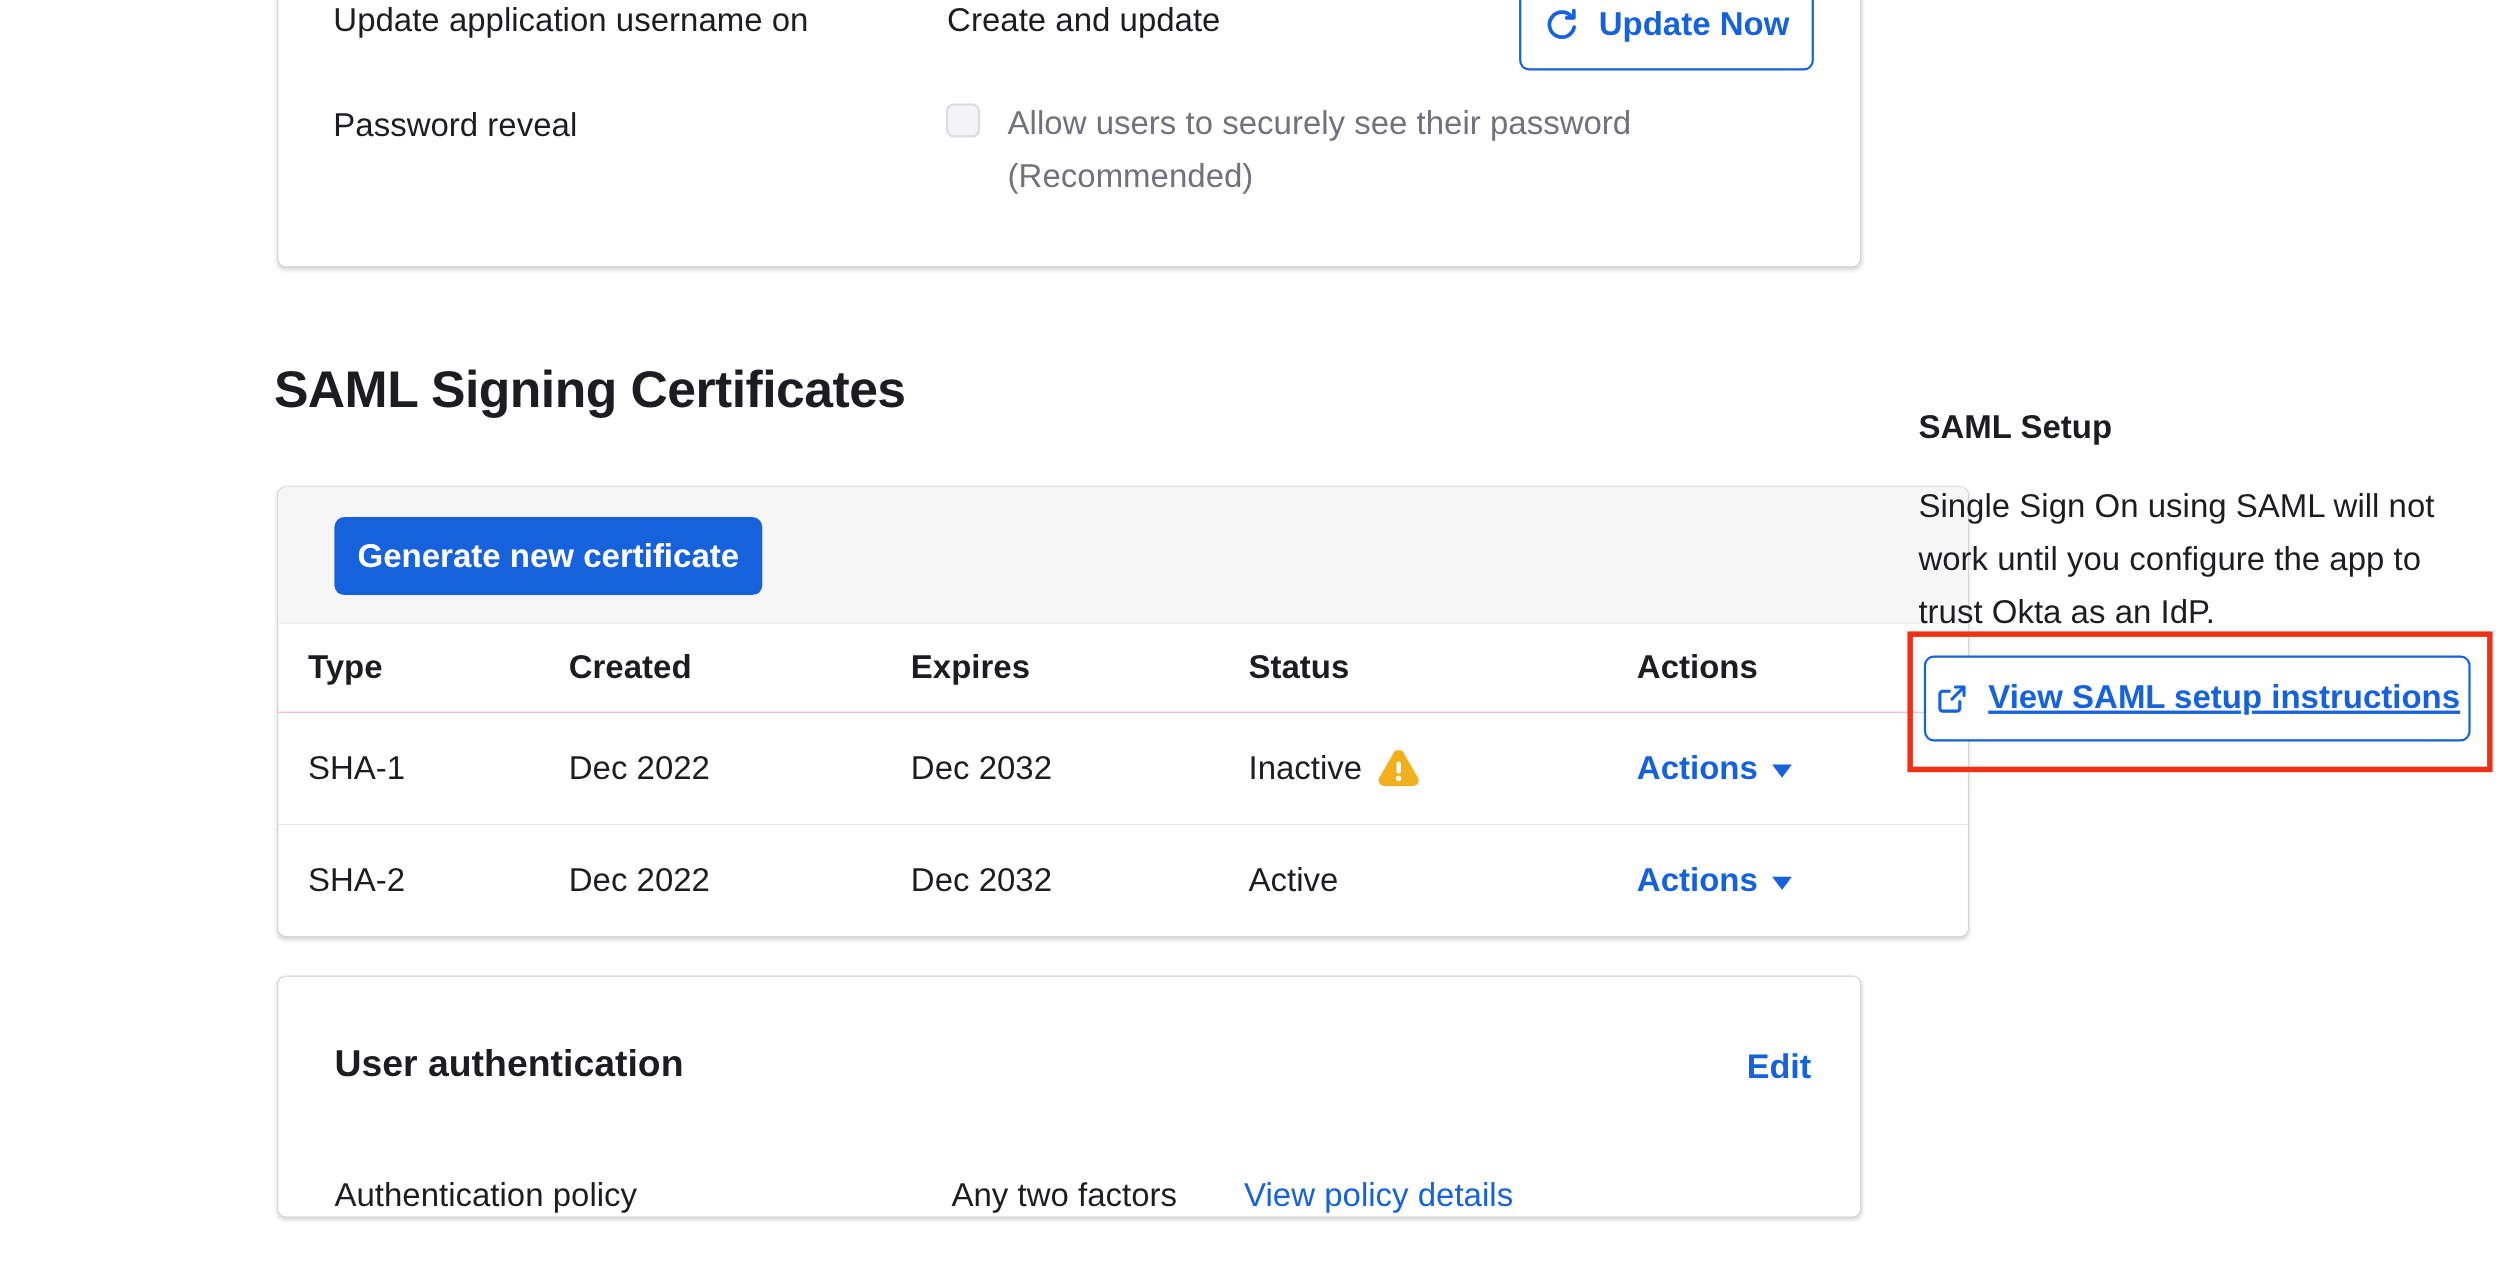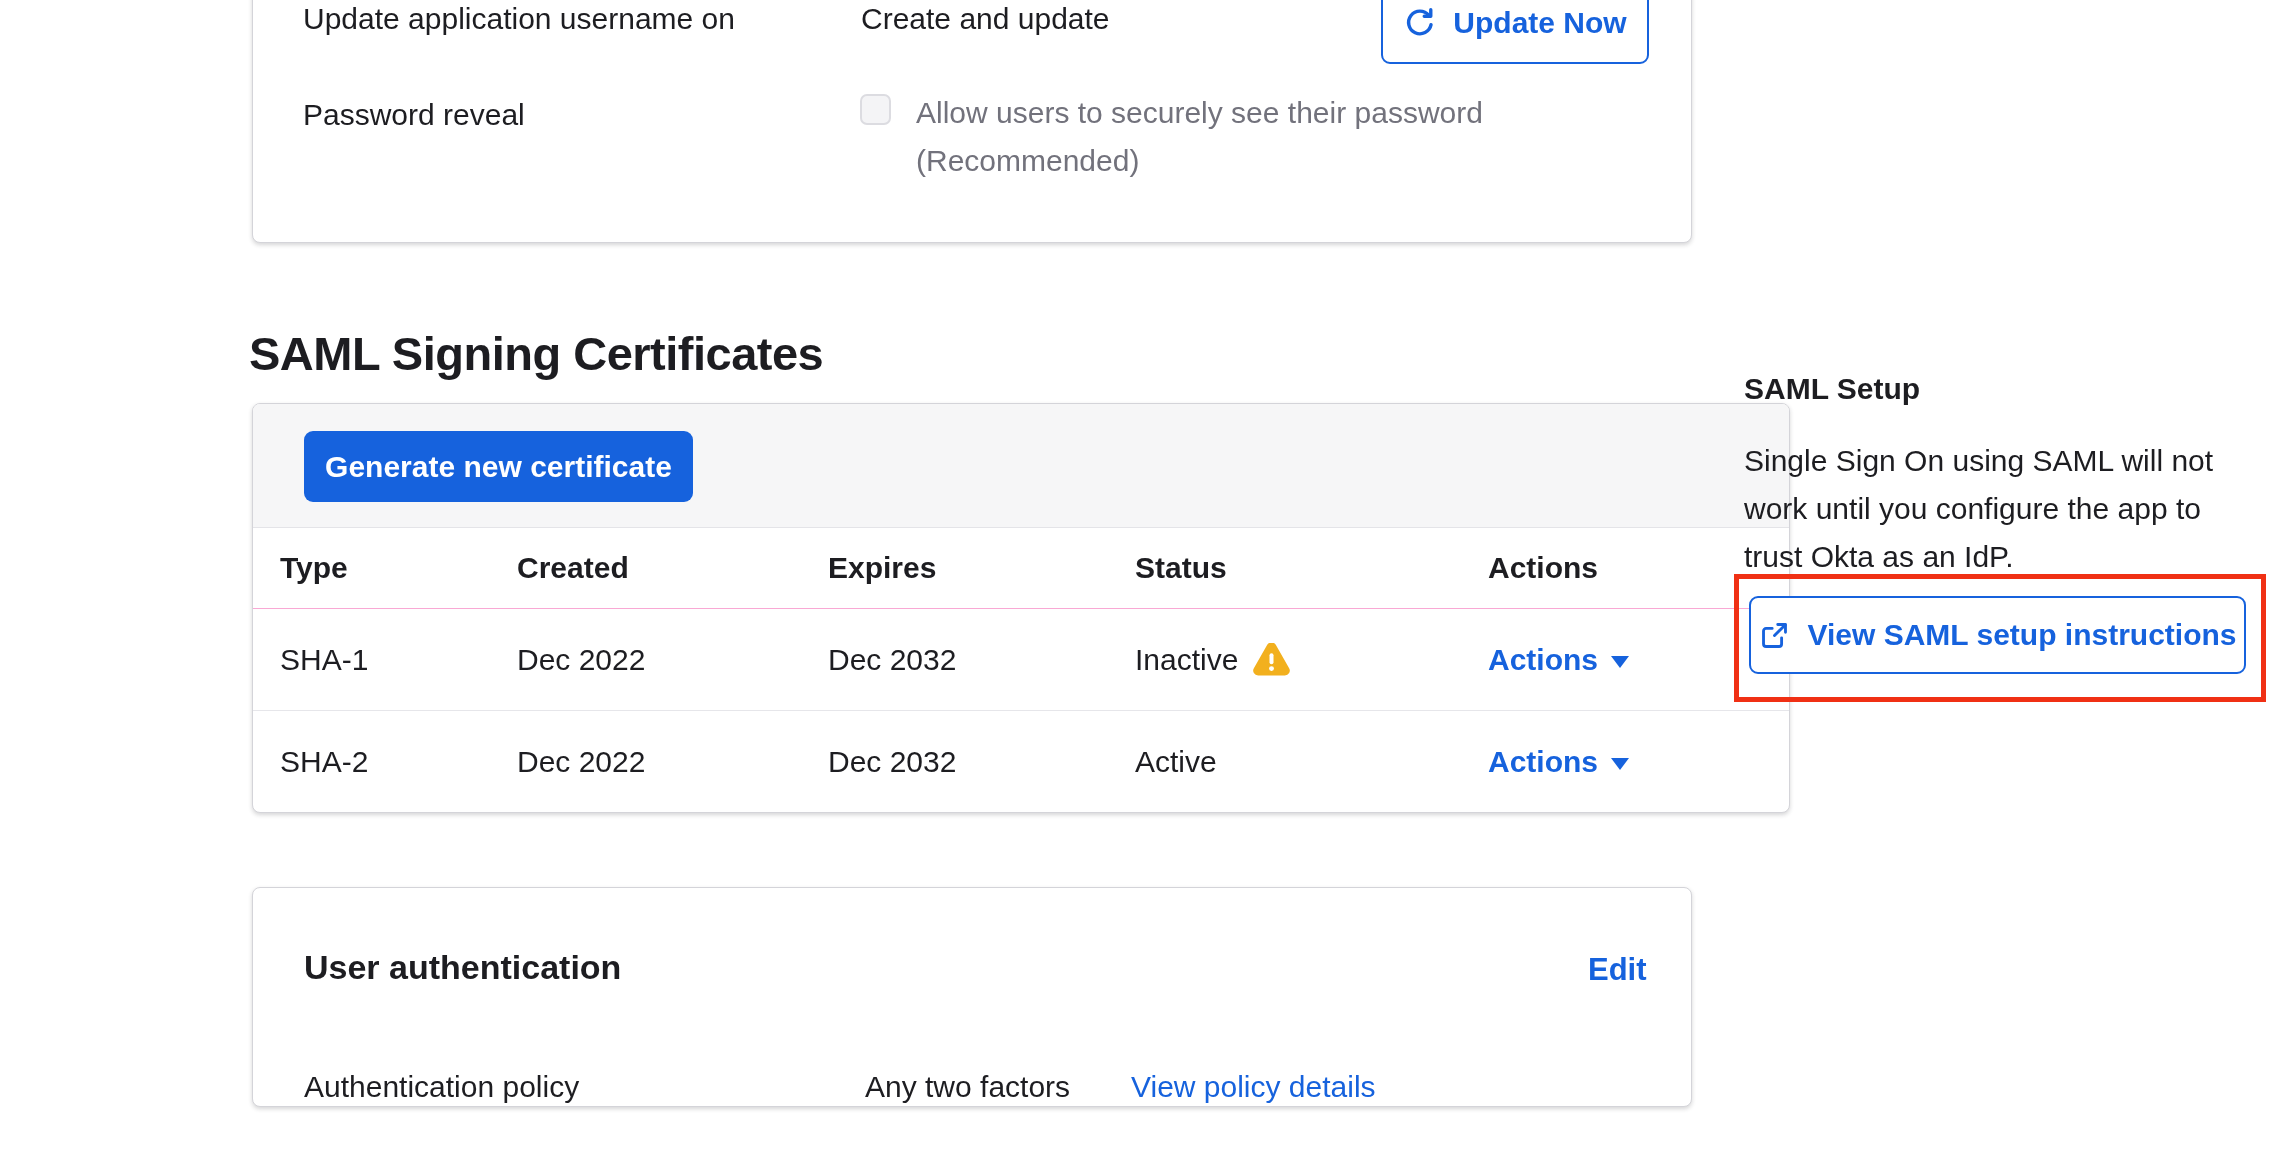--- a/index.html
+++ b/index.html
@@ -41,21 +41,21 @@
   .checkbox{
     position:absolute;width:31px;height:31px;border-radius:7px;
     background:#f4f4f6;border:2px solid #dcdce1;cursor:pointer;
   }
   
   #saml-heading{
     position:absolute;left:249px;top:295px;font-size:47px;font-weight:bold;
     letter-spacing:-0.5px;white-space:nowrap;
   }
   
-  #certificates-panel{left:252px;top:403px;width:1538px;height:410px;}
+  #certificates-panel{left:252px;top:442px;width:1538px;height:410px;}
   #cert-toolbar{
     position:absolute;left:0;top:0;width:100%;height:124px;
     background:#f6f6f7;border-bottom:1px solid #e4e4e8;border-radius:7px 7px 0 0;
   }
   #generate-btn{
     position:absolute;left:51px;top:27px;width:389px;height:71px;
     background:var(--accent-blue);color:#fff;border:none;border-radius:9px;
     font-size:30px;font-weight:bold;display:flex;align-items:center;justify-content:center;
     cursor:pointer;font-family:"Liberation Sans", sans-serif;
   }
@@ -78,21 +78,21 @@
   
   #saml-setup-heading{
     position:absolute;left:1744px;top:372px;font-size:30px;font-weight:bold;white-space:nowrap;
   }
   #saml-setup-desc{position:absolute;left:1744px;top:437px;font-size:30px;line-height:48px;}
   #saml-setup-desc div{white-space:nowrap;}
   #annotation-box{
     position:absolute;left:1734px;top:574px;width:532px;height:128px;
     border:5px solid var(--annotation-red);
   }
-  #view-saml-btn{left:1749px;top:596px;width:497px;height:78px;gap:18px;}
+  #view-saml-btn{left:1749px;top:596px;width:497px;height:78px;gap:18px;text-decoration:underline;}
   
   #user-auth-panel{left:252px;top:887px;width:1440px;height:220px;}
   #user-auth-heading{position:absolute;left:51px;top:60px;font-size:34px;font-weight:bold;white-space:nowrap;}
   #edit-link{position:absolute;left:1319px;top:64px;font-size:31px;cursor:pointer;white-space:nowrap;}
   .auth-row span{position:absolute;top:182px;font-size:30px;white-space:nowrap;}
   #auth-policy-label{left:51px;}
   #auth-policy-value{left:612px;}
   #auth-policy-link{left:878px;color:var(--accent-blue);cursor:pointer;}
   svg{display:block;}
 </style>

